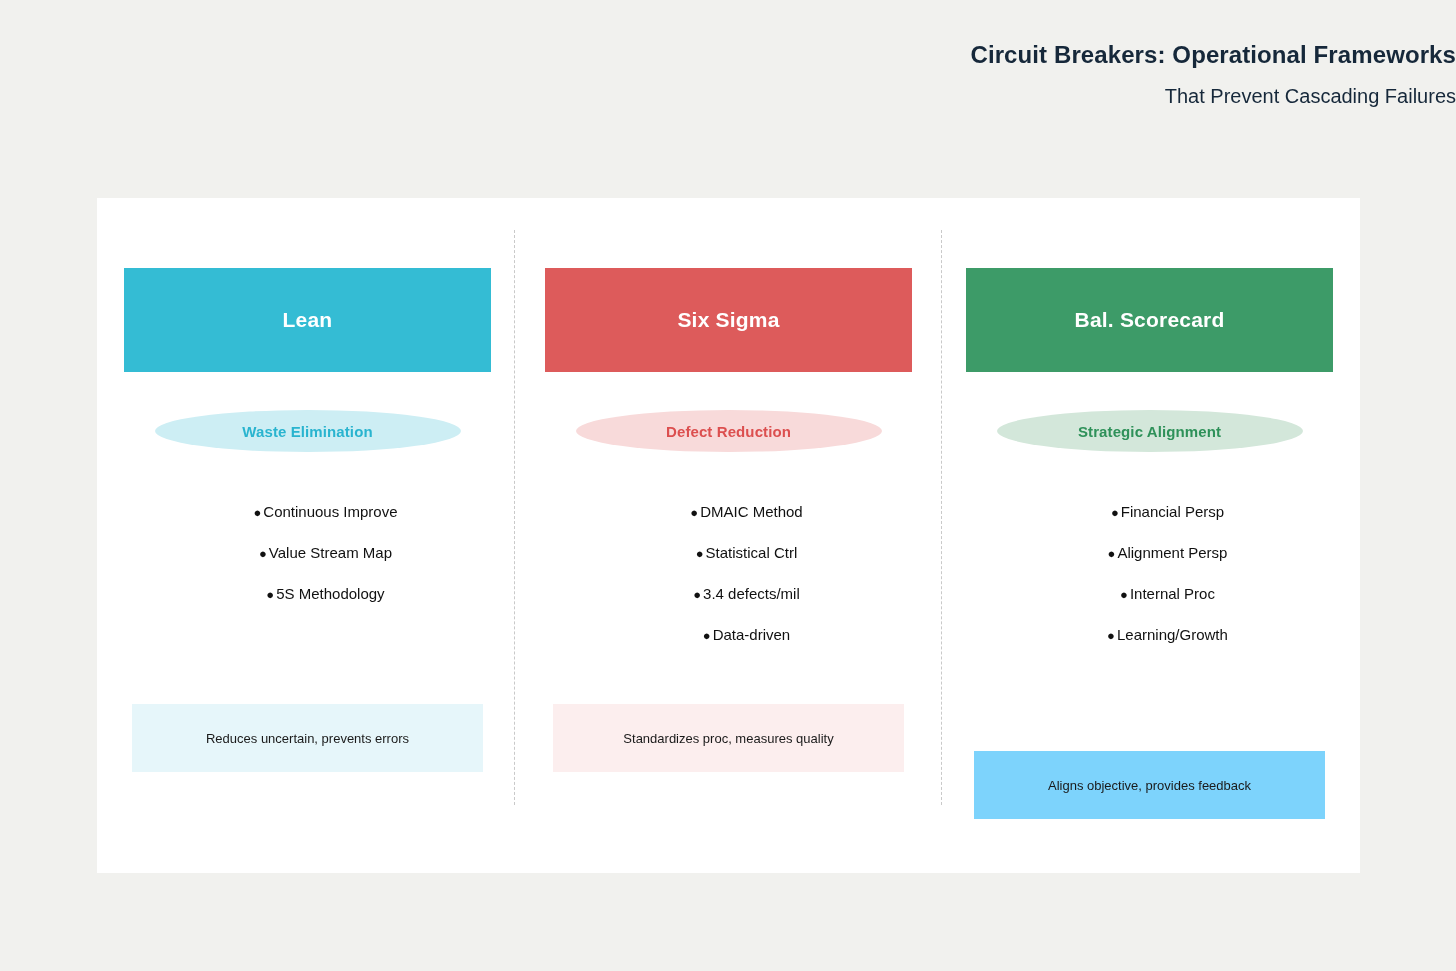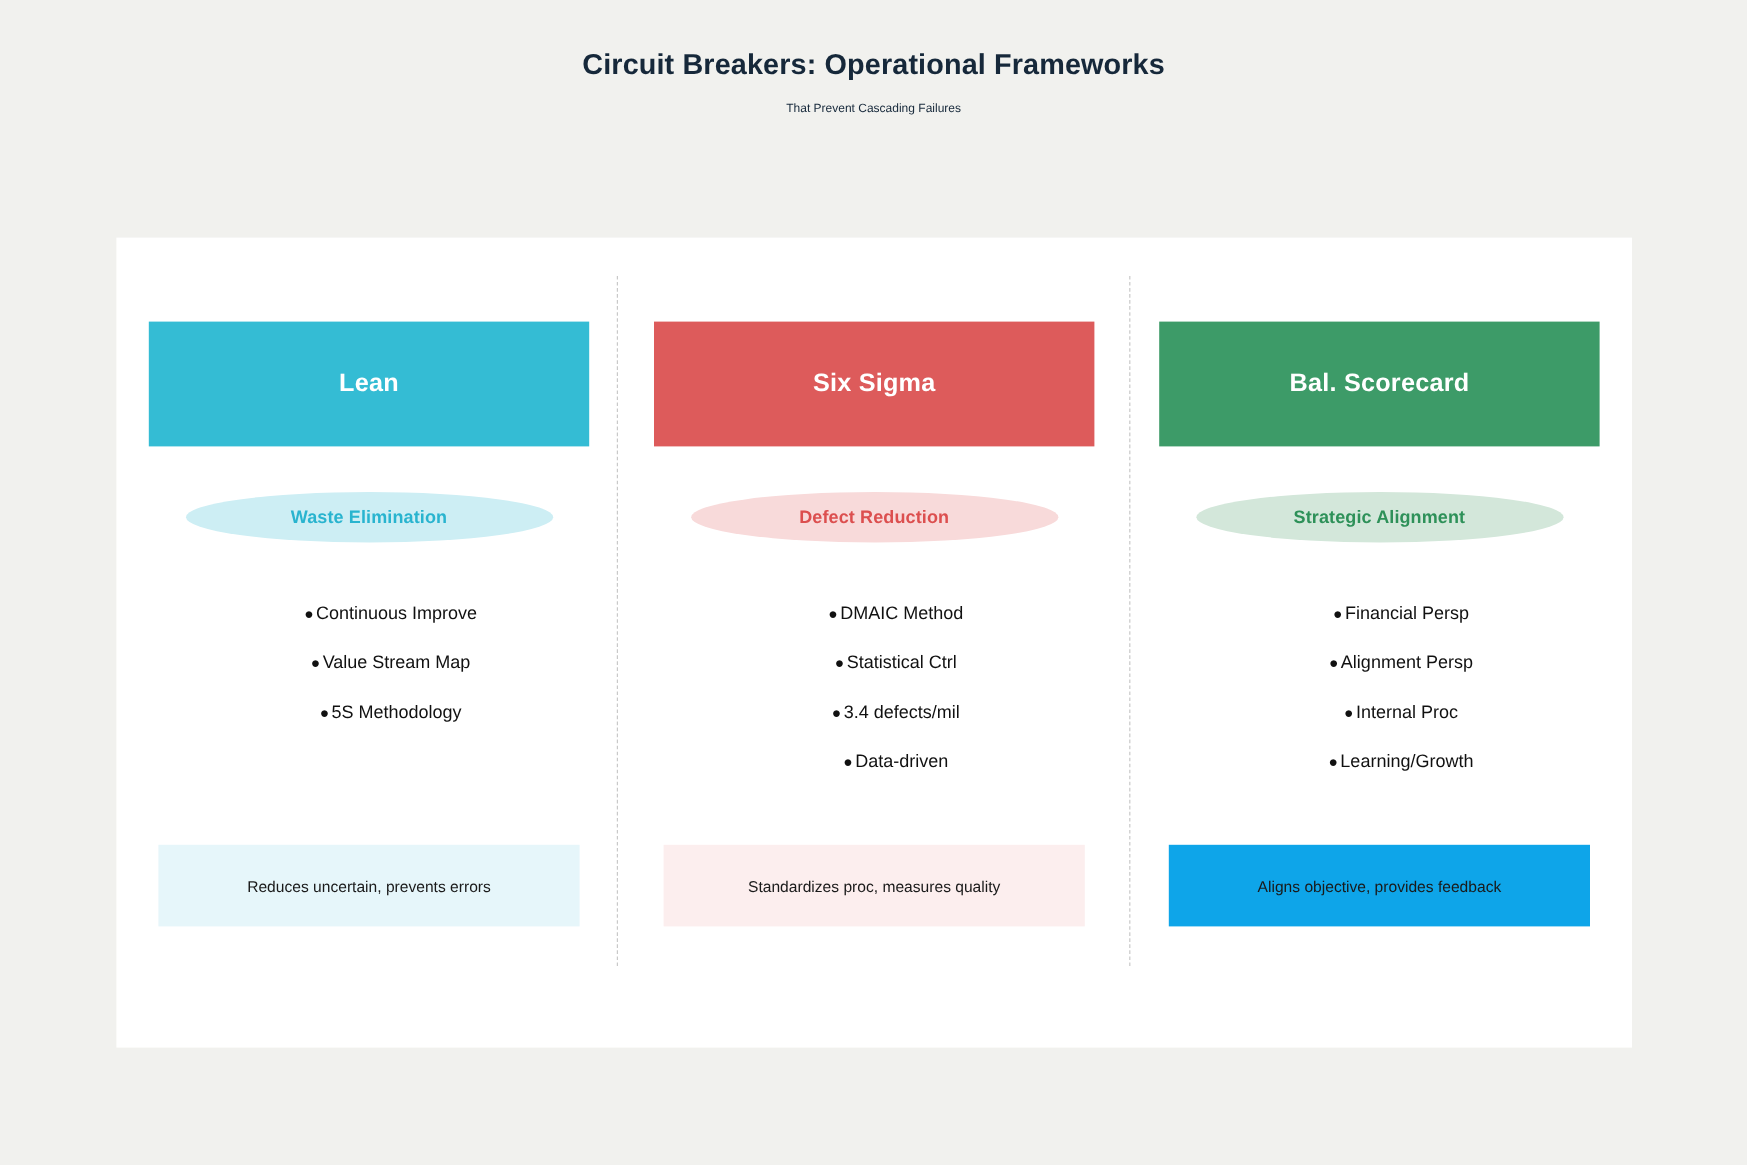--- a/index.html
+++ b/index.html
@@ -15,34 +15,34 @@
     overflow: hidden;
     position: relative;
   }
 
   
   .title-block {
     position: absolute;
     left: 0;
     top: 0;
     width: 1456px;
-    text-align: center;
+    text-align: right;
   }
   .main-title {
     margin: 0;
     padding-top: 41px;
     font-size: 24px;
     font-weight: bold;
     color: #16283a;
     letter-spacing: 0.1px;
   }
   .sub-title {
     margin: 0;
     padding-top: 16px;
-    font-size: 10px;
+    font-size: 20px;
     font-weight: normal;
     color: #16283a;
   }
 
   
   .card {
     position: absolute;
     left: 97px;
     top: 198px;
     width: 1263px;
@@ -204,18 +204,18 @@
         </div>
         <div class="col-pill" style="background: rgb(211, 231, 218);">
           <span class="col-pill-label" style="color: rgb(46, 145, 89);">Strategic Alignment</span>
         </div>
         <div class="col-list">
           <div class="col-list-item"><span class="bullet-dot">●</span><span>Financial Persp</span></div>
           <div class="col-list-item"><span class="bullet-dot">●</span><span>Alignment Persp</span></div>
           <div class="col-list-item"><span class="bullet-dot">●</span><span>Internal Proc</span></div>
           <div class="col-list-item"><span class="bullet-dot">●</span><span>Learning/Growth</span></div>
         </div>
-        <div class="col-footer" style="background: #0ea5e9;">
+        <div class="col-footer" style="background: #7dd3fc; margin-top: 47px;">
           <span class="col-footer-label">Aligns objective, provides feedback</span>
         </div>
       </div>
     </div>
 </div>
 
 </body></html>

